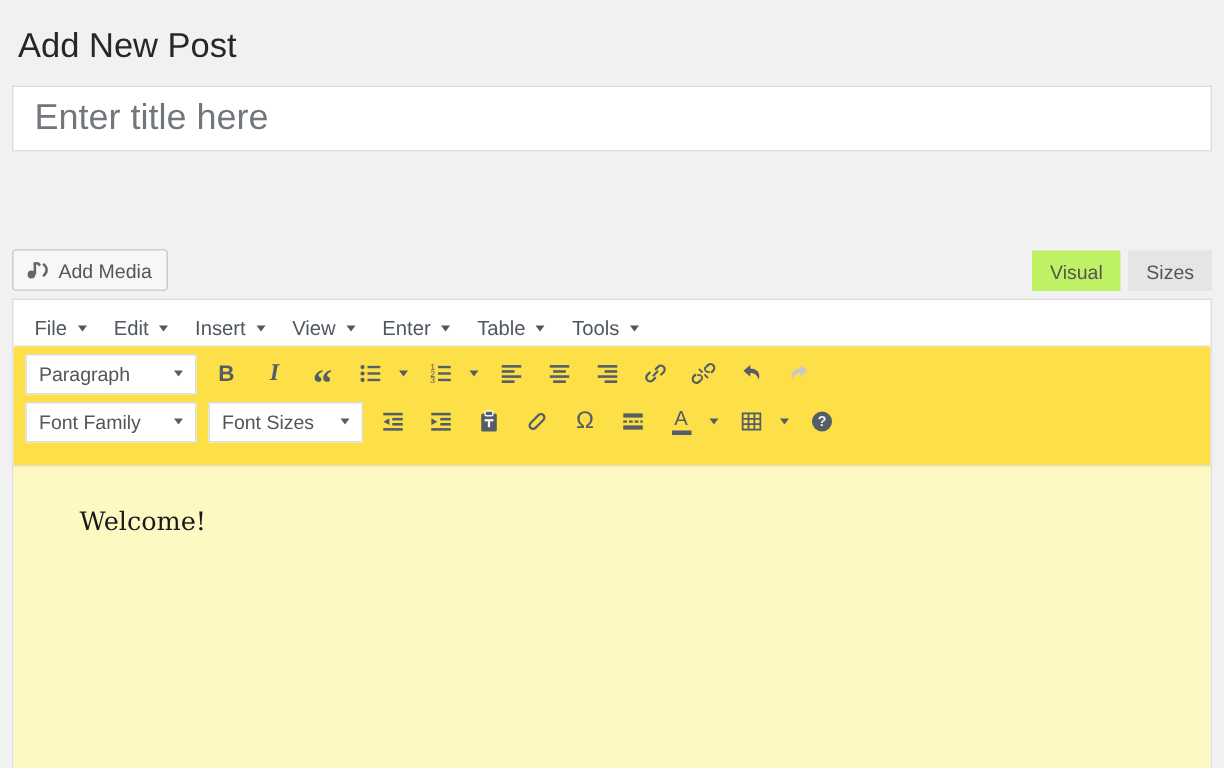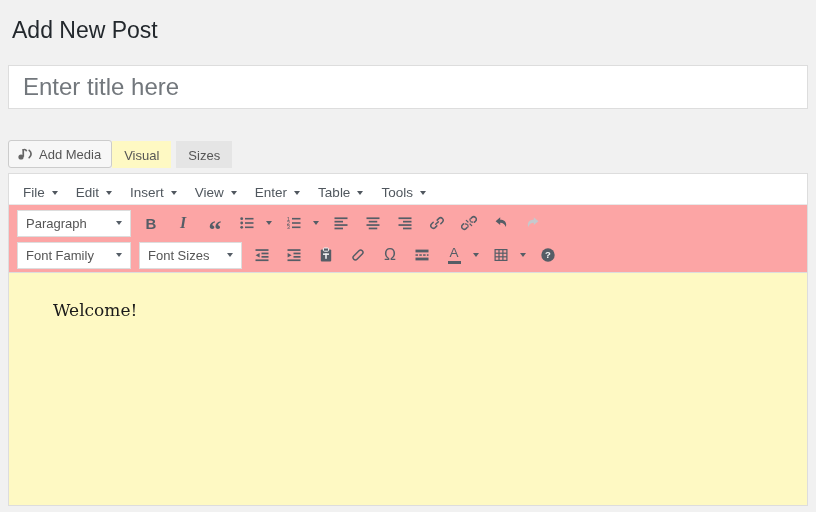--- a/index.html
+++ b/index.html
@@ -6,57 +6,57 @@
   html,body { margin:0; padding:0; }
   body {
     width:816px; height:512px; overflow:hidden;
     background:#f1f1f1;
     font-family:"Liberation Sans", sans-serif;
     color:#444;
   }
   .wrap { padding:0 8px; }
 
   h1.page-title {
-    margin:0 0 8px 2px; padding:15px 2px 12px;
+    margin:0 0 0 2px; padding:15px 2px 12px;
     font-size:23px; font-weight:400; line-height:30px;
     color:#23282d;
   }
 
   input.title-input {
     display:block; width:100%; height:44px;
     padding:3px 14px; margin:0;
     font-family:"Liberation Sans", sans-serif;
     font-size:24px; color:#32373c;
     background:#fff; border:1px solid #ddd; border-radius:0;
     outline:none;
   }
   input.title-input::placeholder { color:#72777c; opacity:1; }
 
   .media-row {
-    margin-top:31px; height:28px;
-    display:flex; align-items:flex-end;
+    margin-top:65px; height:28px;
+    display:flex; justify-content:space-between; align-items:flex-end;
   }
   .add-media-btn {
     display:inline-flex; align-items:center; gap:5px;
     height:28px; padding:0 10px 0 7px;
     background:#f7f7f7; border:1px solid #ccc; border-radius:3px;
     font-family:"Liberation Sans", sans-serif;
     font-size:13px; color:#555; cursor:pointer;
   }
   .add-media-btn svg { display:block; color:#666; }
 
   .editor-tabs { display:flex; gap:5px; align-items:flex-end; }
   .tab {
     height:27px; padding:5px 12px 3px;
     border:none; border-radius:0;
     background:#e5e5e5; color:#555;
     font-family:"Liberation Sans", sans-serif; font-size:13px;
     cursor:pointer;
   }
-  .tab.active { background:#fef9c3; }
+  .tab.active { background:#bef264; }
 
   .editor {
     margin-top:5px; height:333px;
     background:#fff; border:1px solid #ddd;
     display:flex; flex-direction:column; overflow:hidden;
   }
 
   
   .menubar {
     display:flex; align-items:flex-end;
@@ -72,22 +72,22 @@
   }
   .caret {
     width:0; height:0; display:inline-block;
     border-left:3.5px solid transparent;
     border-right:3.5px solid transparent;
     border-top:4.5px solid currentColor;
   }
 
   
   .toolbar {
-    background:#fca5a5; border-bottom:1px solid #ddd;
-    padding:2px 4px 1px; flex:0 0 auto;
+    background:#fde047; border-bottom:1px solid #ddd;
+    padding:2px 4px 13px; flex:0 0 auto;
   }
   .tb-row { display:flex; align-items:center; height:32px; }
   .select-box {
     display:flex; align-items:center; justify-content:space-between;
     height:27px; padding:0 8px; margin:0 4px;
     background:#fff; border:1px solid #ddd;
     font-size:13px; color:#555; cursor:pointer;
   }
   .select-box .caret { color:#555d66; }
   .w-paragraph { width:114px; }

